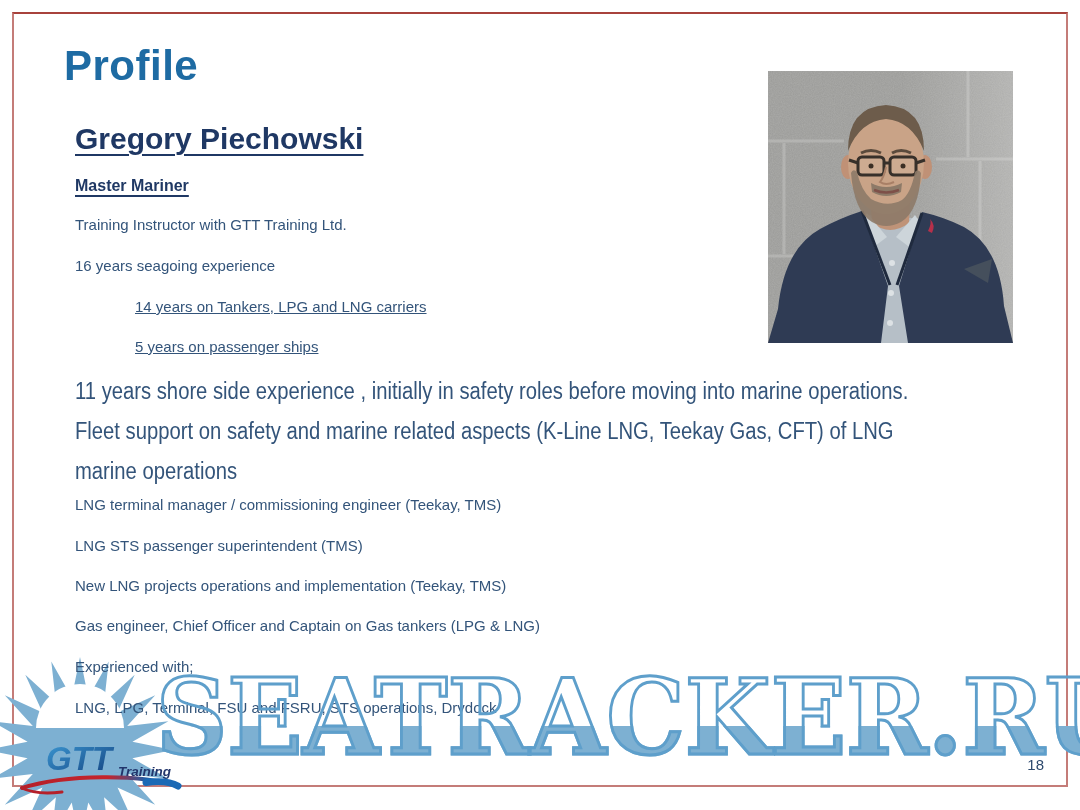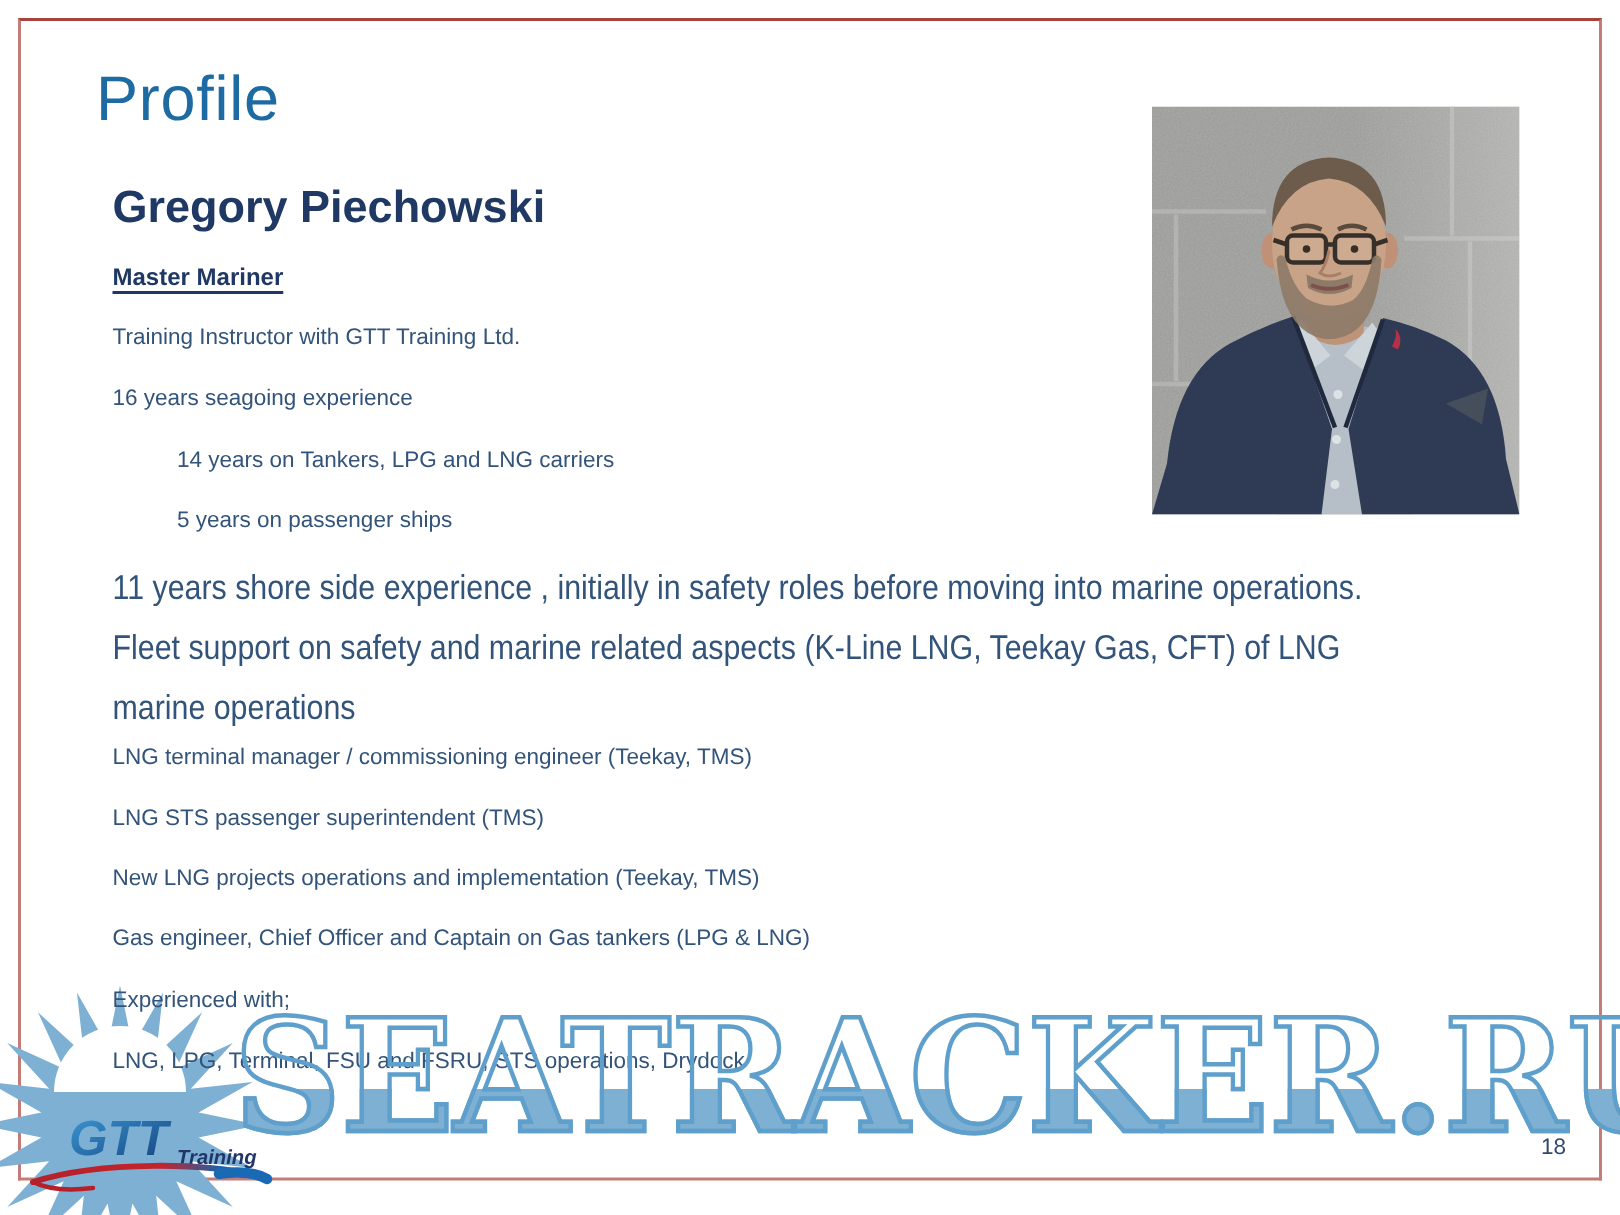--- a/index.html
+++ b/index.html
@@ -8,40 +8,40 @@
     background:#ffffff;
     font-family:"Liberation Sans","DejaVu Sans",sans-serif;
   }
   .slide-border{
     position:absolute;left:12px;top:12px;right:12px;bottom:23px;
     border:2px solid #c47c78;border-top-color:#a8423c;
     z-index:1;pointer-events:none;
   }
   .slide-title{
     position:absolute;left:64px;top:42px;
-    font-size:42px;font-weight:400;color:#1e6ba3;letter-spacing:.5px;
+    font-size:42px;font-weight:700;color:#1e6ba3;letter-spacing:.5px;
     z-index:4;
   }
   .profile-name{
     position:absolute;left:75px;top:122px;
     font-size:30px;font-weight:bold;color:#1f3864;
-    text-decoration-thickness:2px;text-underline-offset:5px;
+    text-decoration:underline;text-decoration-thickness:2px;text-underline-offset:5px;
     z-index:4;
   }
   .profile-role{
     position:absolute;left:75px;top:177px;
     font-size:16px;font-weight:bold;color:#1f3864;
     text-decoration:underline;text-decoration-thickness:2px;text-underline-offset:4px;
     z-index:4;
   }
   .line{
     position:absolute;left:75px;
     font-size:15px;color:#33547a;white-space:nowrap;z-index:4;
   }
-  .line.indent{left:118px;}
+  .line.indent{left:135px;text-decoration:underline;}
   .line.condensed{
     font-size:23px;transform:scaleX(0.88);transform-origin:left center;
   }
   .l1{top:216px}.l2{top:257px}.l3{top:298px}.l4{top:338px}
   .l5{top:378px}.l6{top:418px}.l7{top:458px}
   .l8{top:496px}.l9{top:537px}.l10{top:577px}.l11{top:617px}
   .l12{top:658px}.l13{top:699px}
   .photo{
     position:absolute;left:768px;top:71px;width:245px;height:272px;
     z-index:3;

